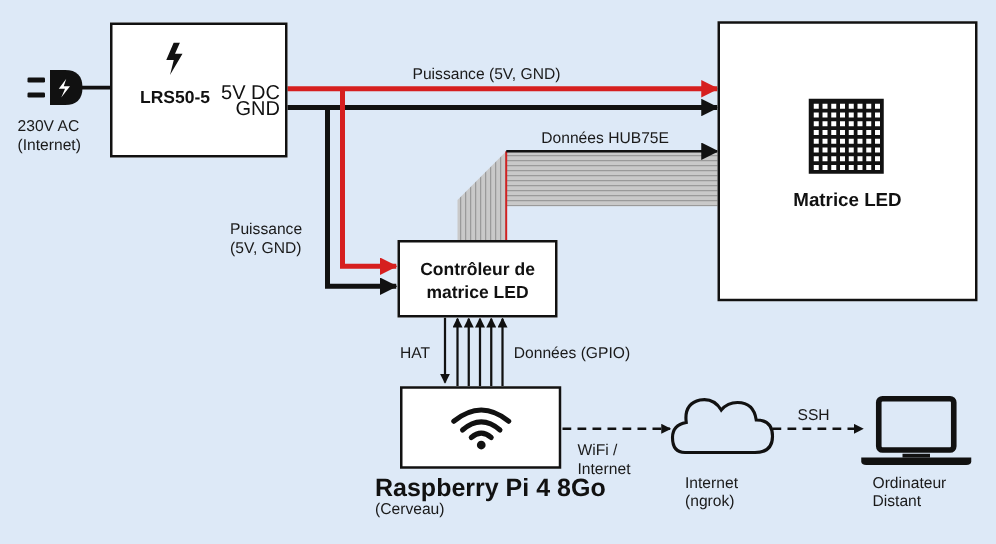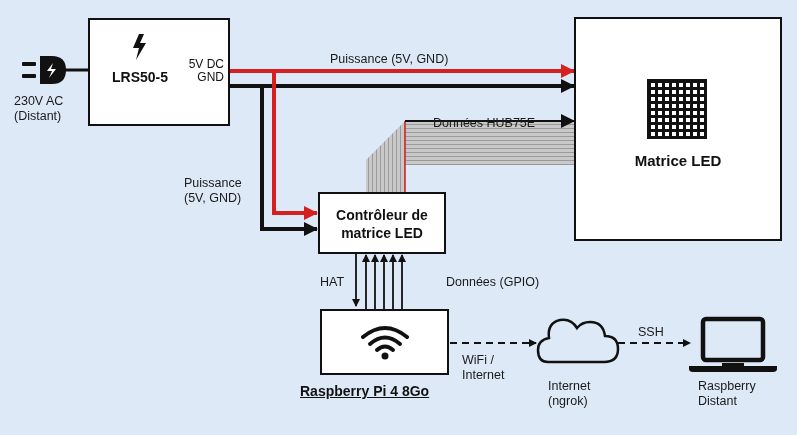--- a/index.html
+++ b/index.html
@@ -75,44 +75,44 @@
 
   <g>
     <rect x="703" y="319" width="60" height="41" rx="3" fill="none" stroke="#111" stroke-width="4.5"></rect>
     <path d="M689,366 L777,366 L777,369 Q777,372 773,372 L693,372 Q689,372 689,369 Z" fill="#111"></path>
     <rect x="722" y="363" width="22" height="3" fill="#111"></rect>
   </g>
 </svg>
 
 <div class="lbl" style="left:14px;top:94px;width:60px;">
   <div>230V AC</div>
-  <div>(Distant)</div>
+  <div>(Internet)</div>
 </div>
 
 <div class="box" style="left:88px;top:18px;width:142px;height:108px;">
   <svg width="18" height="26" style="position:absolute;left:41px;top:14px;">
     <path d="M8,0 L2,14 L8,14 L5,26 L15,9 L9,9 L13,0 Z" fill="#111"></path>
   </svg>
   <div class="bold" style="position:absolute;left:2px;top:48px;width:96px;text-align:center;">
     <div>LRS50-5</div>
   </div>
-  <div style="position:absolute;right:4px;top:38px;font-size:12px;line-height:13px;text-align:right;">
+  <div style="position:absolute;right:4px;top:48px;font-size:16px;line-height:13px;text-align:right;">
     <div>5V DC</div>
     <div>GND</div>
   </div>
 </div>
 
 <div class="lbl" style="left:330px;top:52px;">Puissance (5V, GND)</div>
 <div class="lbl" style="left:184px;top:176px;width:74px;">
   <div>Puissance</div>
   <div>(5V, GND)</div>
 </div>
-<div class="lbl" style="left:433px;top:116px;">Données HUB75E</div>
+<div class="lbl" style="left:433px;top:103px;">Données HUB75E</div>
 <div class="lbl" style="left:320px;top:275px;">HAT</div>
-<div class="lbl" style="left:411px;top:275px;margin-left:35px;">Données (GPIO)</div>
+<div class="lbl" style="left:411px;top:275px;">Données (GPIO)</div>
 <div class="lbl" style="left:462px;top:353px;width:60px;">
   <div>WiFi /</div>
   <div>Internet</div>
 </div>
 <div class="lbl" style="left:638px;top:325px;">SSH</div>
 
 <div class="box" style="left:574px;top:17px;width:208px;height:224px;">
   <div id="led-grid" style="position:absolute;left:71px;top:60px;width:60px;height:60px;background:#111;">
       <div style="position: absolute; width: 4px; height: 4px; background: rgb(255, 255, 255); left: 4px; top: 4px;"></div>
       <div style="position: absolute; width: 4px; height: 4px; background: rgb(255, 255, 255); left: 11px; top: 4px;"></div>
@@ -193,24 +193,25 @@
 
 <div class="box" style="left:320px;top:309px;width:129px;height:66px;">
   <svg width="50" height="36" style="position:absolute;left:38px;top:13px;">
     <path d="M3,13 Q25,-5 47,13" fill="none" stroke="#111" stroke-width="4" stroke-linecap="round"></path>
     <path d="M10,20 Q25,7 40,20" fill="none" stroke="#111" stroke-width="4" stroke-linecap="round"></path>
     <path d="M17,26 Q25,19 33,26" fill="none" stroke="#111" stroke-width="4" stroke-linecap="round"></path>
     <circle cx="25" cy="32" r="3.5" fill="#111"></circle>
   </svg>
 </div>
 <div class="lbl" style="left:300px;top:382px;width:170px;">
-  <div class="bold" style="font-size:14px;text-decoration:underline;">Raspberry Pi 4 8Go</div>
+  <div class="bold" style="font-size:20px;">Raspberry Pi 4 8Go</div>
+  <div>(Cerveau)</div>
 </div>
 
 <div class="lbl" style="left:548px;top:379px;width:60px;">
   <div>Internet</div>
   <div>(ngrok)</div>
 </div>
 
 <div class="lbl" style="left:698px;top:379px;width:70px;">
-  <div>Raspberry</div>
+  <div>Ordinateur</div>
   <div>Distant</div>
 </div>
 
 </body></html>

